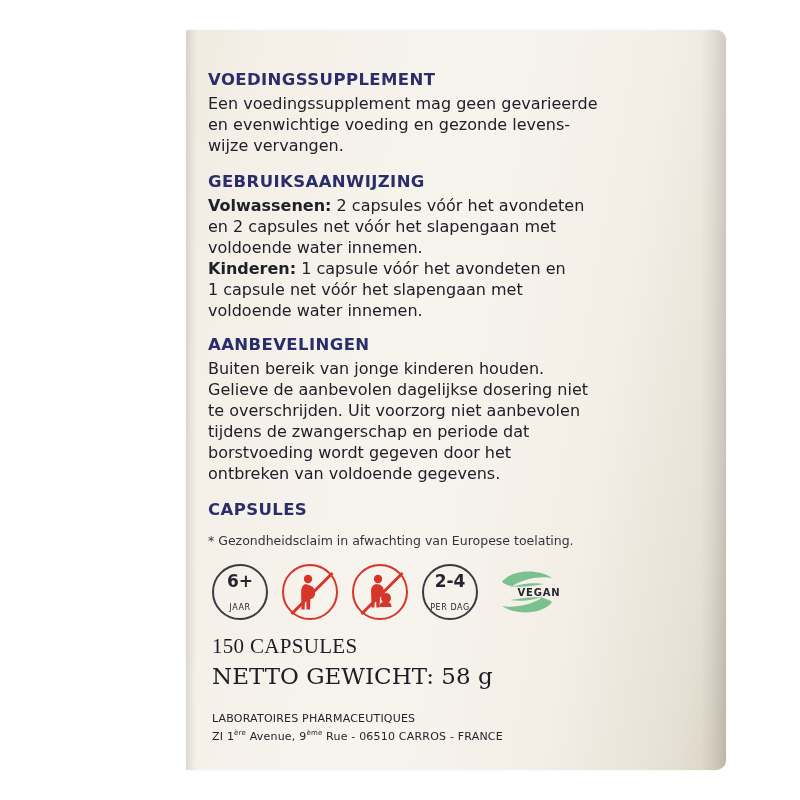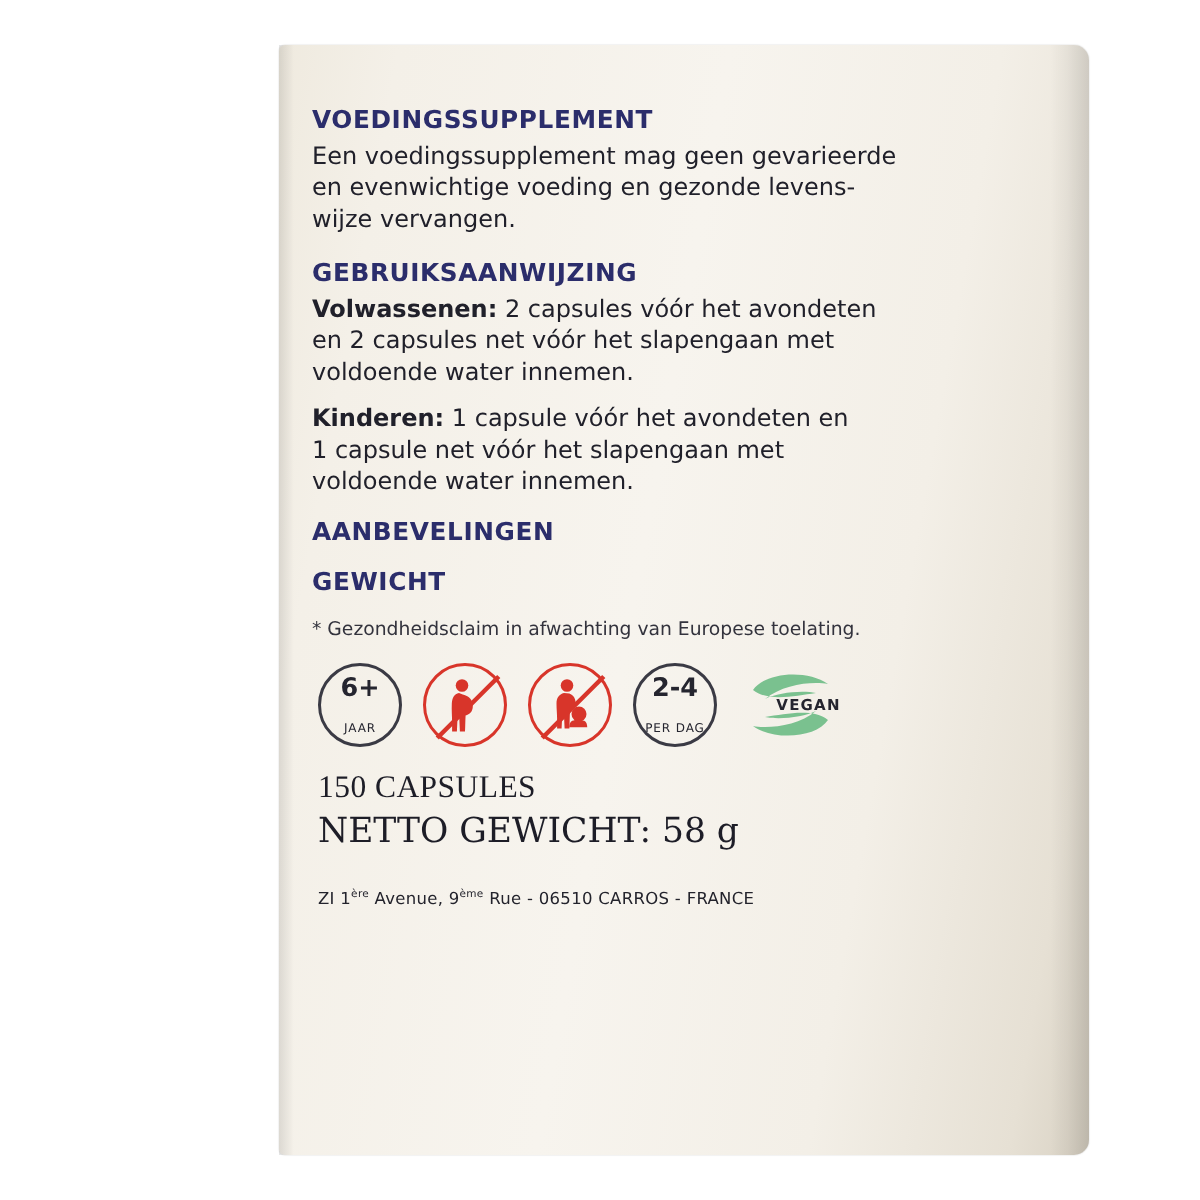--- a/index.html
+++ b/index.html
@@ -73,21 +73,21 @@
     margin: 0 0 16px 0;
     white-space: pre-line;
   }
   .para b, .lead {
     font-weight: bold;
   }
   .block { margin-bottom: 14px; }
   .block:last-child { margin-bottom: 0; }
 
   .dose-line { margin: 0; }
-  .dose-line + .dose-line { margin-top: 10px; }
+  .dose-line + .dose-line { margin-top: 0; }
 
   .footnote {
     font-family: "DejaVu Sans", sans-serif;
     font-size: 12.5px;
     color: #33333d;
     margin: 10px 0 0 0;
   }
 
   
   .picto-row {
@@ -203,24 +203,30 @@
         <p class="para dose-line"><b>Volwassenen:</b><span> 2 capsules vóór het avondeten
 en 2 capsules net vóór het slapengaan met
 voldoende water innemen.</span></p>
         <p class="para dose-line"><b>Kinderen:</b><span> 1 capsule vóór het avondeten en
 1 capsule net vóór het slapengaan met
 voldoende water innemen.</span></p>
       </div>
 
       <div class="block">
         <h2 class="section-title">AANBEVELINGEN</h2>
-      </div>
-
-      <div class="block">
-        <h2 class="section-title">GEWICHT</h2>
+        <p class="para">Buiten bereik van jonge kinderen houden.
+Gelieve de aanbevolen dagelijkse dosering niet
+te overschrijden. Uit voorzorg niet aanbevolen
+tijdens de zwangerschap en periode dat
+borstvoeding wordt gegeven door het
+ontbreken van voldoende gegevens.</p>
+      </div>
+
+      <div class="block">
+        <h2 class="section-title">CAPSULES</h2>
       </div>
 
       <p class="footnote">* Gezondheidsclaim in afwachting van Europese toelating.</p>
 
       <div class="picto-row">
 
         <div class="picto">
           <span class="big">6+</span>
           <span class="small">JAAR</span>
         </div>
@@ -262,19 +268,20 @@
 
       </div>
 
       <div class="qty">150 CAPSULES</div>
       <div class="qty-2">
         <span>NETTO GEWICHT:</span>
         <span class="netto-value">58 g</span>
       </div>
 
       <div class="brand">
+        <div>LABORATOIRES PHARMACEUTIQUES</div>
         <div><span>ZI 1</span><span class="sup">ère</span><span> Avenue, 9</span><span class="sup">ème</span><span> Rue - 06510 CARROS - FRANCE</span></div>
 
       </div>
 
     </div>
   </div>
 </div>
 
 </body></html>

